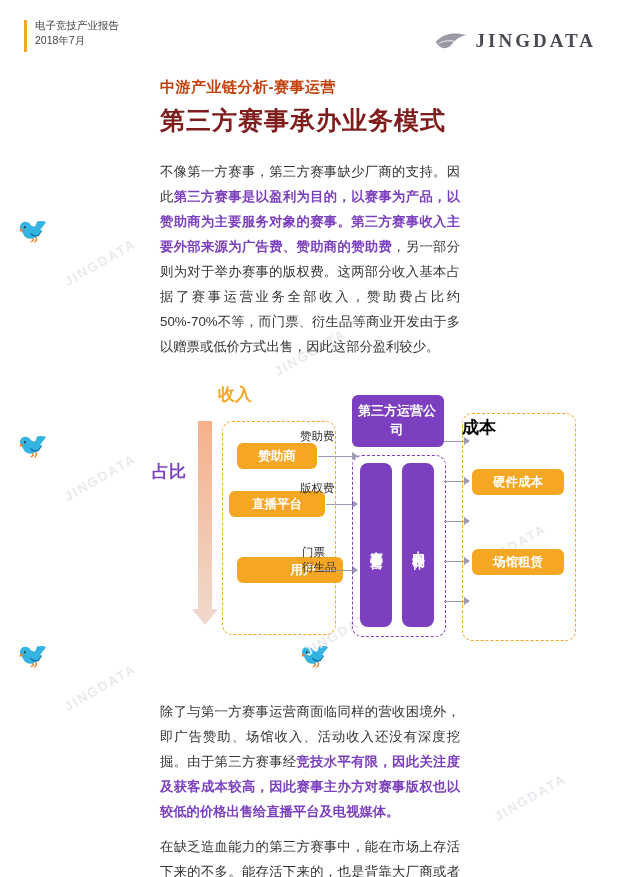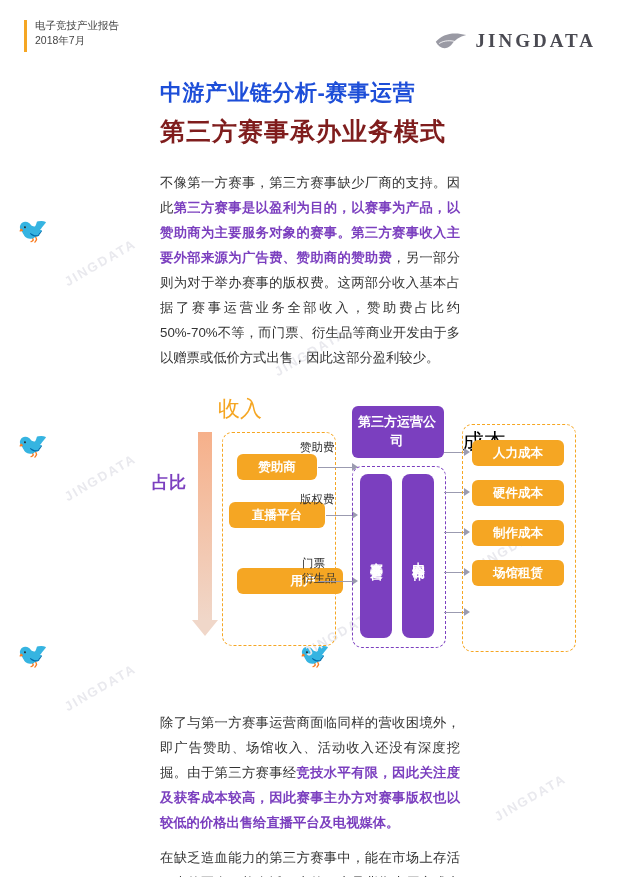--- a/index.html
+++ b/index.html
@@ -50,21 +50,21 @@
     width:34px;height:22px;margin-right:8px;color:#8e8e96;
   }
   .logo-text{
     font-size:19px;letter-spacing:3px;color:#4a4a52;font-weight:bold;
     font-family:"Liberation Serif", serif;
   }
 
   
   .titles{margin:26px 0 0 160px;}
   .subtitle{
-    color:#1d4ed8;font-size:22px;font-weight:bold;letter-spacing:.5px;
+    color:#c2410c;font-size:15px;font-weight:bold;letter-spacing:.5px;
   }
   .maintitle{
     color:#7f1d1d;font-size:25px;font-weight:bold;margin-top:7px;letter-spacing:1px;
   }
 
   
   .para{
     margin:22px 160px 0 160px;
     font-size:13.3px;
     line-height:25px;
@@ -74,21 +74,21 @@
   .hl-purple{color:#7b3fbf;font-weight:bold;}
   .hl-purple2{color:#7b3fbf;font-weight:bold;}
 
   
   .diagram{
     position:relative;
     margin:18px 0 0 0;
     height:300px;
   }
   .d-label{
-    position:absolute;font-weight:normal;font-size:22px;
+    position:absolute;font-weight:bold;font-size:17px;
   }
   .lbl-income{left:218px;top:6px;color:#f5a623;}
   .lbl-cost{left:462px;top:6px;color:#000000;margin-top:33px;}
   .lbl-company{
     position:absolute;left:358px;top:24px;width:78px;
     color:#ffffff;font-size:13px;font-weight:bold;line-height:19px;text-align:center;
   }
   .company-box{
     position:absolute;left:352px;top:18px;width:92px;height:52px;
     background:#7b3fbf;border-radius:6px;
@@ -237,23 +237,21 @@
     <div class="conn" style="left:444px;top:104px;width:24px;"></div>
     <div class="tri" style="left:464px;top:100px;"></div>
     <div class="conn" style="left:444px;top:144px;width:24px;"></div>
     <div class="tri" style="left:464px;top:140px;"></div>
     <div class="conn" style="left:444px;top:184px;width:24px;"></div>
     <div class="tri" style="left:464px;top:180px;"></div>
     <div class="conn" style="left:444px;top:224px;width:24px;"></div>
     <div class="tri" style="left:464px;top:220px;"></div>
 
     <div class="box-cost"></div>
-    <div class="pill small c-pill c1">人力成本</div>
     <div class="pill small c-pill c2">硬件成本</div>
-    <div class="pill small c-pill c3">制作成本</div>
     <div class="pill small c-pill c4">场馆租赁</div>
   </div>
 
   <div class="para" style="">
     <span>除了与第一方赛事运营商面临同样的营收困境外，即广告赞助、场馆收入、活动收入还没有深度挖掘。由于第三方赛事经</span><span class="hl-purple2">竞技水平有限，因此关注度及获客成本较高，因此赛事主办方对赛事版权也以较低的价格出售给直播平台及电视媒体。</span>
   </div>
 
   <div class="para" style="margin-top:10px;">
     <span>在缺乏造血能力的第三方赛事中，能在市场上存活下来的不多。能存活下来的，也是背靠大厂商或者政府机构的赞助，但由于单一的赛事运营变现能力较差，但这种发展态势并不良性，因此需要拓宽、探索更多的变现渠道。</span>
   </div>

